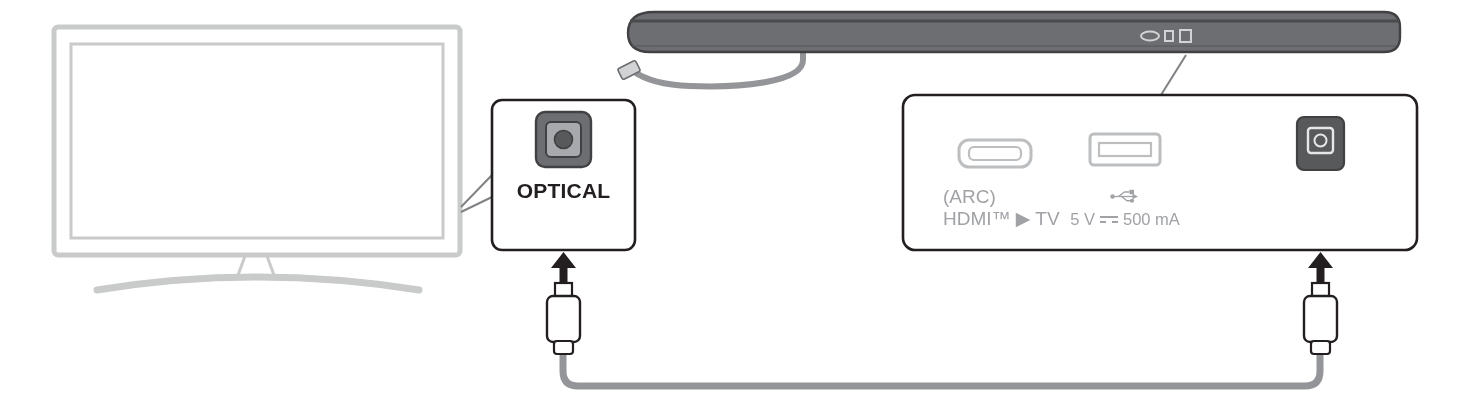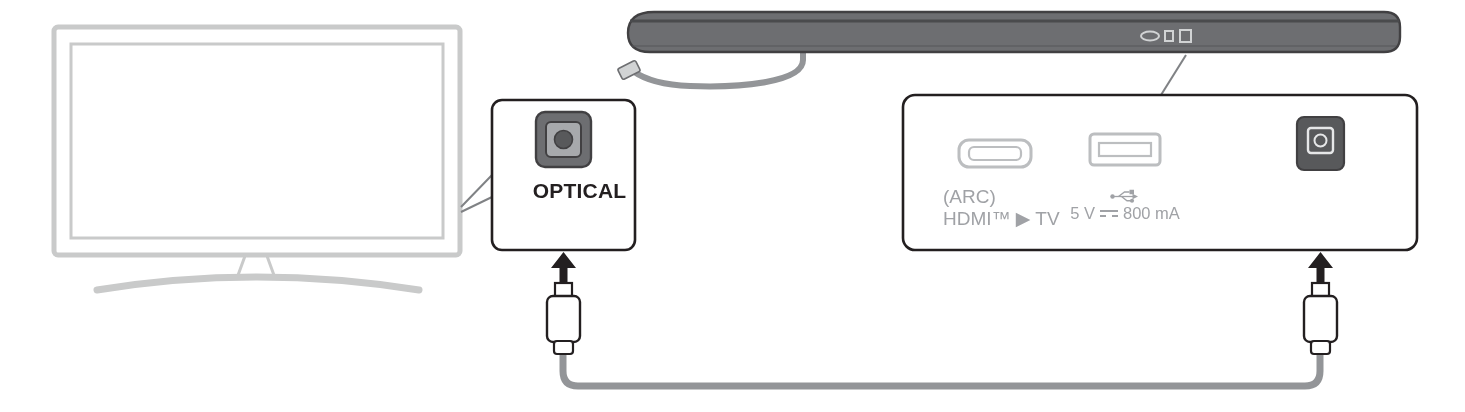--- a/index.html
+++ b/index.html
@@ -30,21 +30,21 @@
   .lbl { position:absolute; }
   .lbl.black {
     color:var(--outline-dark,#231f20);
     font-weight:700; font-size:21px; line-height:24px;
     text-align:center; letter-spacing:.2px;
   }
   .lbl.muted {
     color:var(--muted-text,#a0a2a6);
     font-size:19px; line-height:22px; font-weight:400;
   }
-  .usb-label { display:flex; flex-direction:column; align-items:center; gap:0; }
+  .usb-label { display:flex; flex-direction:column; align-items:center; gap:6px; }
   .usb-rating {
     display:flex; align-items:center;
     font-size:16.5px; color:var(--muted-text,#a0a2a6); font-weight:400;
   }
   .dc { display:inline-block; width:18px; height:11px; margin:0 5px; position:relative; }
   .dc::before { content:""; position:absolute; left:0; right:0; top:2px;
                 border-top:2.5px solid var(--muted-text,#a0a2a6); }
   .dc::after  { content:""; position:absolute; left:0; right:0; top:7px;
                 border-top:2.5px dashed var(--muted-text,#a0a2a6); }
   .tri-f { fill:var(--muted-text,#a0a2a6); stroke:none; }
@@ -120,21 +120,21 @@
       <rect x="547" y="296" width="33" height="46" rx="6" class="s-dark f-white" stroke-width="2.4"></rect>
       <rect x="554" y="341" width="19" height="13" rx="3" class="s-dark f-white" stroke-width="2.2"></rect>
     </g>
     <g>
       <rect x="1312" y="283" width="17" height="15" class="s-dark f-white" stroke-width="2.2"></rect>
       <rect x="1304" y="296" width="33" height="46" rx="6" class="s-dark f-white" stroke-width="2.4"></rect>
       <rect x="1311" y="341" width="19" height="13" rx="3" class="s-dark f-white" stroke-width="2.2"></rect>
     </g>
   </svg>
 
-  <div class="lbl black" style="left:492px; top:179px; width:143px;margin-left:16px;">
+  <div class="lbl black" style="left:492px; top:179px; width:143px;">
     <div>OPTICAL</div>
   </div>
 
   <div class="lbl muted" style="left:943px; top:186px; width:140px; text-align:left;">
     <div>(ARC)</div>
     <div>HDMI™ ▶ TV</div>
   </div>
 
   <div class="lbl usb-label" style="left:1058px; top:189px; width:134px;">
     <svg width="32" height="15" viewBox="0 0 64 30">
@@ -142,18 +142,18 @@
       <path class="tri-s" d="M7 15 H48"></path>
       <path class="tri-f" d="M58 15 l-11 -5.5 v11 Z"></path>
       <path class="tri-s" d="M19 15 L31 6 h10"></path>
       <rect class="tri-f" x="41" y="1.5" width="9" height="9"></rect>
       <path class="tri-s" d="M25 15 L36 23.5 h8"></path>
       <circle class="tri-f" cx="46" cy="23.5" r="4.2"></circle>
     </svg>
     <div class="usb-rating">
       <span>5 V</span>
       <span class="dc"></span>
-      <span>800 mA</span>
+      <span>500 mA</span>
     </div>
   </div>
 
 
 </div>
 
 </body></html>

